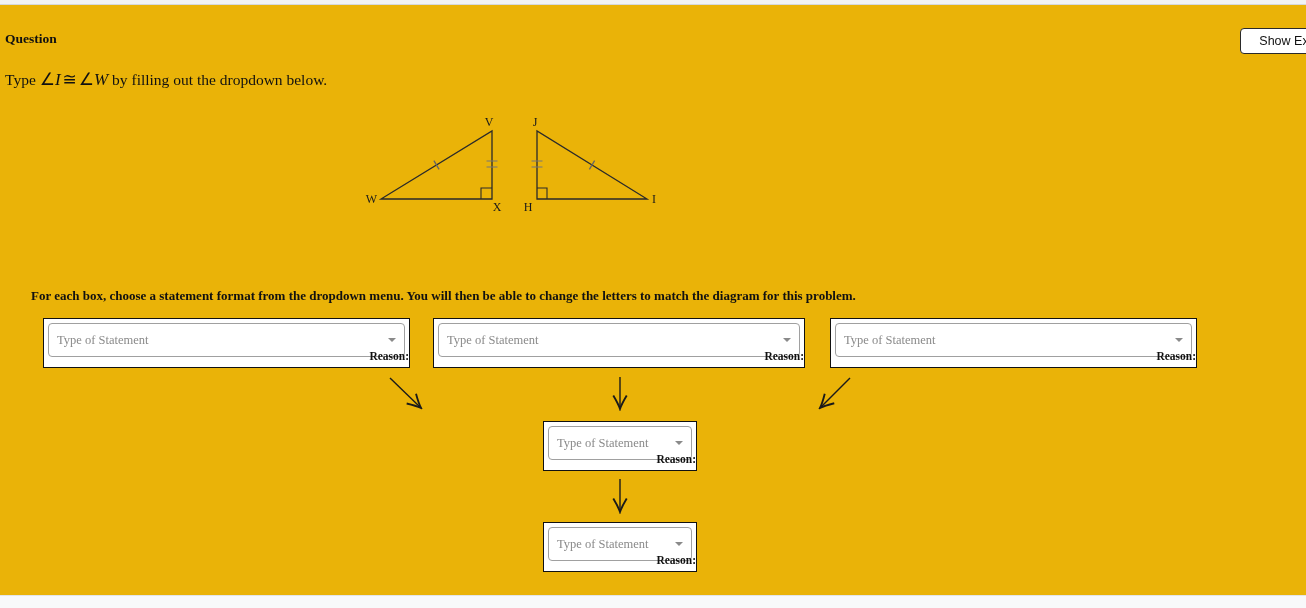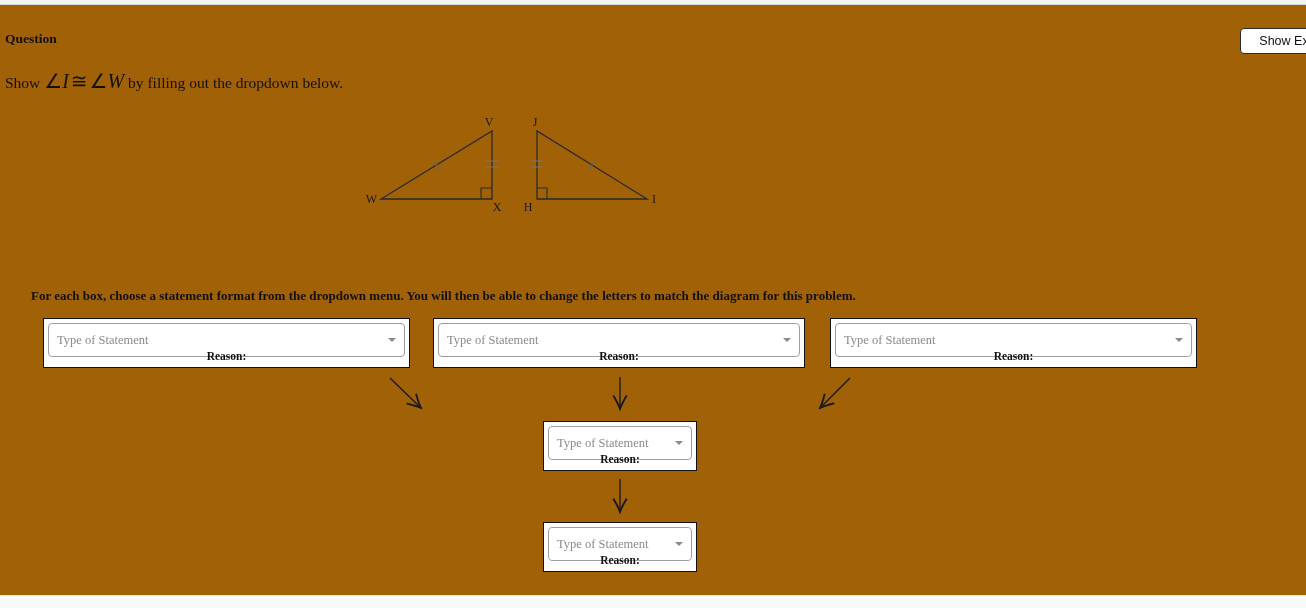--- a/index.html
+++ b/index.html
@@ -2,21 +2,21 @@
 <html><head>
 <meta charset="utf-8">
 <style>
   * { margin: 0; padding: 0; box-sizing: border-box; }
   html, body { background: #ffffff; }
   #screen {
     position: relative;
     width: 1306px;
     height: 608px;
     overflow: hidden;
-    background: #a16207;
+    background: #eab308;
     font-family: "Liberation Serif", serif;
     color: #1a1a1a;
   }
   .top-strip {
     position: absolute; left: 0; top: 0; width: 100%; height: 5px;
     background: #f1f3f4; border-bottom: 1px solid #d5d9dc;
   }
   .question-heading {
     position: absolute; left: 5px; top: 31px;
     font-size: 13.5px; font-weight: bold; color: #111;
@@ -26,21 +26,21 @@
     width: 122px; height: 26px;
     background: #ffffff; border: 1px solid #2a2a2a; border-radius: 4px;
     font-family: "Liberation Sans", sans-serif; font-size: 12.5px; color: #111;
     display: flex; align-items: center; justify-content: center;
     cursor: pointer; white-space: nowrap;
   }
   .prove-line {
     position: absolute; left: 5px; top: 69px;
     font-size: 15.5px; color: #111;
   }
-  .math { font-size: 20px; }
+  .math { font-size: 17px; }
   .math .mi { font-style: italic; font-family: "Liberation Serif", serif; }
   .math .rel { padding: 0 2px; }
   .diagram-svg { position: absolute; left: 365px; top: 112px; }
   .instruction {
     position: absolute; left: 31px; top: 288px;
     font-size: 13px; font-weight: bold; color: #111;
     white-space: nowrap;
   }
   .flow-box {
     position: absolute;
@@ -59,41 +59,41 @@
     overflow: hidden; white-space: nowrap;
   }
   .caret {
     width: 0; height: 0;
     border-left: 4px solid transparent;
     border-right: 4px solid transparent;
     border-top: 4px solid #8a8a8a;
   }
   .reason {
     position: absolute; left: 0; right: 0; top: 31px;
-    text-align: center; font-size: 11.5px; font-weight: bold; color: #111;
+    text-align: right; font-size: 11.5px; font-weight: bold; color: #111;
   }
   .arrows-svg { position: absolute; left: 0; top: 0; pointer-events: none; }
   .footer-bar {
     position: absolute; left: 0; bottom: 0; width: 100%; height: 13px;
     background: #f8f9fa; border-top: 1px solid #e3e6e8;
   }
 </style>
 </head>
 <body>
 
 <div id="screen">
 
   <div class="top-strip"></div>
 
   <div class="question-heading">Question</div>
 
   <button class="show-example-btn">Show Example</button>
 
   <div class="prove-line">
-    <span>Show </span><span class="math"><span>∠</span><span class="mi">I</span><span class="rel">≅</span><span>∠</span><span class="mi">W</span></span><span> by filling out the dropdown below.</span>
+    <span>Type </span><span class="math"><span>∠</span><span class="mi">I</span><span class="rel">≅</span><span>∠</span><span class="mi">W</span></span><span> by filling out the dropdown below.</span>
   </div>
 
   <svg class="diagram-svg" width="295" height="104" viewBox="0 0 295 104">
     <g stroke="#2a2a2a" stroke-width="1.3" fill="none">
       <path d="M 16,87 L 127,87 L 127,19 Z"></path>
       <path d="M 116,87 L 116,76 L 127,76" stroke-width="1.1"></path>
       <path d="M 68.9,48.7 L 74.1,57.3" stroke="#666"></path>
       <path d="M 121.5,49 L 132.5,49 M 121.5,55 L 132.5,55" stroke="#777" stroke-width="1.2"></path>
     </g>
     <g stroke="#2a2a2a" stroke-width="1.3" fill="none">

